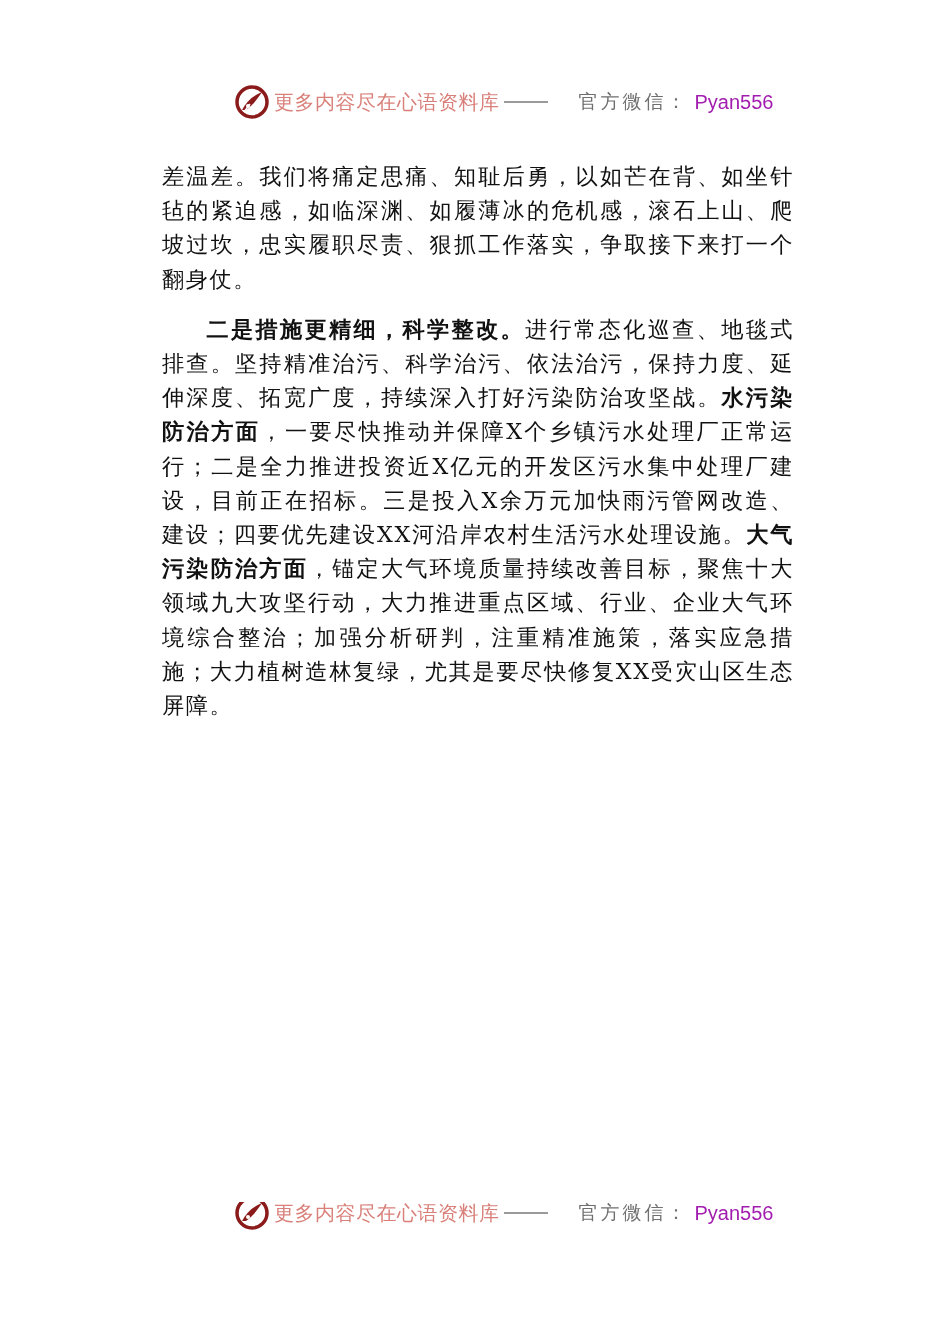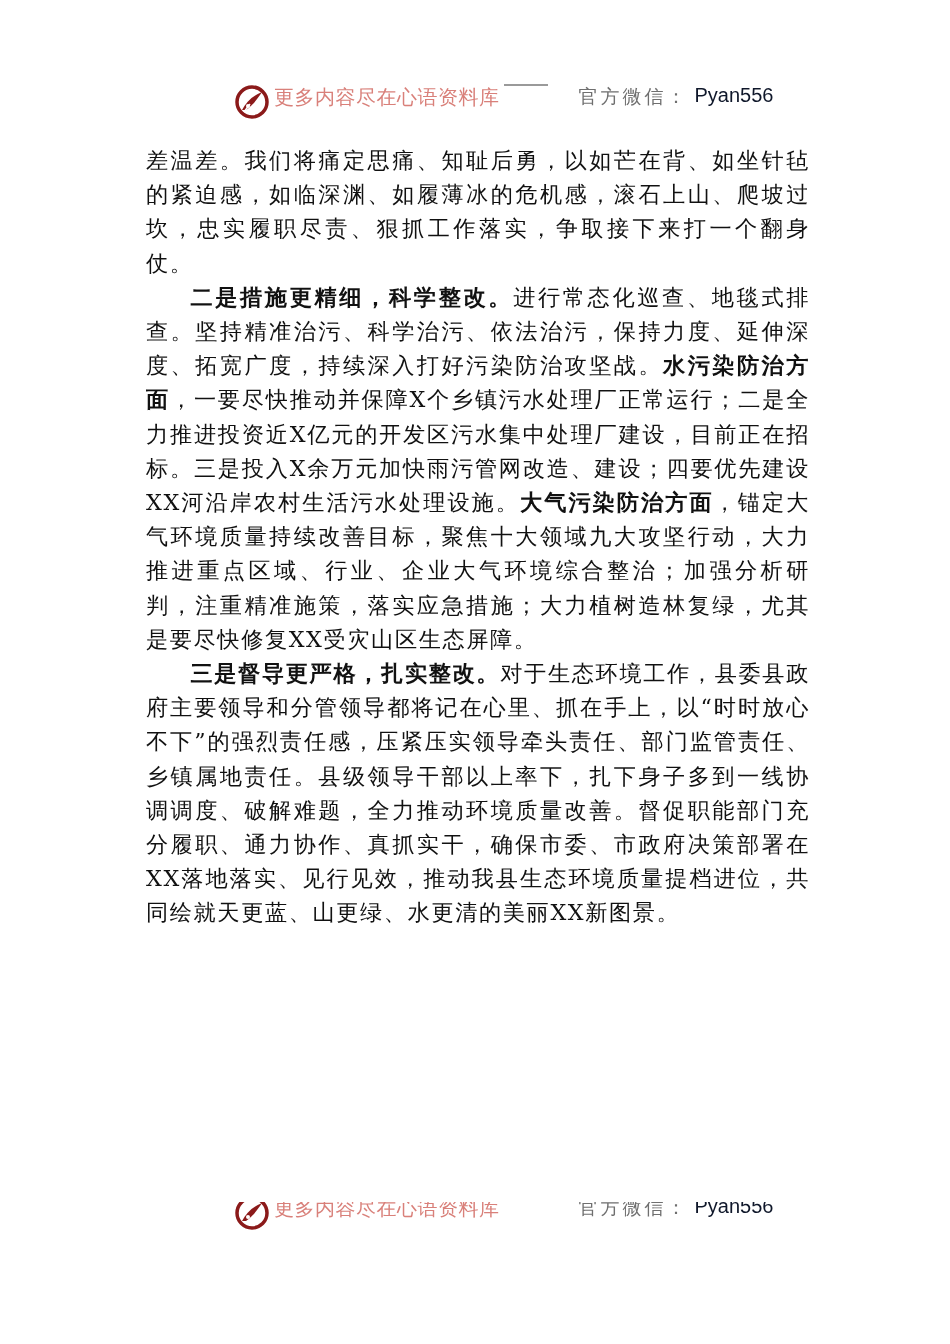--- a/index.html
+++ b/index.html
@@ -26,21 +26,21 @@
       position: absolute;
       left: 234px;
       height: 40px;
       display: flex;
       align-items: center;
       white-space: nowrap;
     }
     .watermark.top { top: 82px; }
     .watermark.bottom { top: 1202px; height: 34px; overflow: hidden; }
     .watermark.bottom .wm-inner { margin-top: -12px; }
-    .wm-inner { display: flex; align-items: flex-start; }
+    .wm-inner { display: flex; align-items: center; }
     .wm-logo {
       width: 36px;
       height: 36px;
       margin-right: 4px;
       flex: 0 0 auto;
     }
     .wm-text-red {
       font-family: "DejaVu Serif", serif;
       font-size: 20px;
       color: #d9807a;
@@ -57,36 +57,36 @@
     .wm-text-gray {
       font-family: "DejaVu Sans", sans-serif;
       font-size: 19px;
       color: #6f6f6f;
       letter-spacing: 3px;
       margin-left: 27px;
     }
     .wm-id {
       font-family: "Liberation Sans", sans-serif;
       font-size: 20px;
-      color: #0f172a;
+      color: #a21caf;
       margin-left: 6px;
     }
     .body-text {
       position: absolute;
       left: 146px;
       top: 143px;
       width: 664px;
       font-size: 22.2px;
       line-height: 34.2px;
       text-align: justify;
       text-justify: inter-character;
       letter-spacing: 1.6px;
     }
     .body-text p {
-      margin: 0;
+      margin: 16px;
     }
     .body-text p.indent {
       text-indent: 2em;
     }
     .b {
       font-weight: bold;
       font-family: "DejaVu Sans", sans-serif;
     }
   </style>
 </head>
@@ -111,23 +111,20 @@
     </div>
   </div>
 
   <div class="body-text">
     <p>
       <span>差温差。我们将痛定思痛、知耻后勇，以如芒在背、如坐针毡的紧迫感，如临深渊、如履薄冰的危机感，滚石上山、爬坡过坎，忠实履职尽责、狠抓工作落实，争取接下来打一个翻身仗。</span>
     </p>
     <p class="indent">
       <span class="b">二是措施更精细，科学整改。</span><span>进行常态化巡查、地毯式排查。坚持精准治污、科学治污、依法治污，保持力度、延伸深度、拓宽广度，持续深入打好污染防治攻坚战。</span><span class="b">水污染防治方面</span><span>，一要尽快推动并保障X个乡镇污水处理厂正常运行；二是全力推进投资近X亿元的开发区污水集中处理厂建设，目前正在招标。三是投入X余万元加快雨污管网改造、建设；四要优先建设XX河沿岸农村生活污水处理设施。</span><span class="b">大气污染防治方面</span><span>，锚定大气环境质量持续改善目标，聚焦十大领域九大攻坚行动，大力推进重点区域、行业、企业大气环境综合整治；加强分析研判，注重精准施策，落实应急措施；大力植树造林复绿，尤其是要尽快修复XX受灾山区生态屏障。</span>
     </p>
-    <p class="indent">
-      <span class="b">三是督导更严格，扎实整改。</span><span>对于生态环境工作，县委县政府主要领导和分管领导都将记在心里、抓在手上，以“时时放心不下”的强烈责任感，压紧压实领导牵头责任、部门监管责任、乡镇属地责任。县级领导干部以上率下，扎下身子多到一线协调调度、破解难题，全力推动环境质量改善。督促职能部门充分履职、通力协作、真抓实干，确保市委、市政府决策部署在XX落地落实、见行见效，推动我县生态环境质量提档进位，共同绘就天更蓝、山更绿、水更清的美丽XX新图景。</span>
-    </p>
   </div>
 
   <div class="watermark bottom">
     <div class="wm-inner">
       <span class="wm-logo">
         <svg width="36" height="36" viewBox="0 0 36 36">
           <circle cx="18" cy="18" r="15" fill="none" stroke="#8b1a1a" stroke-width="3.5"></circle>
           <path d="M8 26 C12 18, 18 12, 28 8 C24 14, 20 20, 12 26 Z" fill="#8b1a1a"></path>
           <circle cx="14" cy="22" r="2" fill="#ffffff"></circle>
         </svg>

